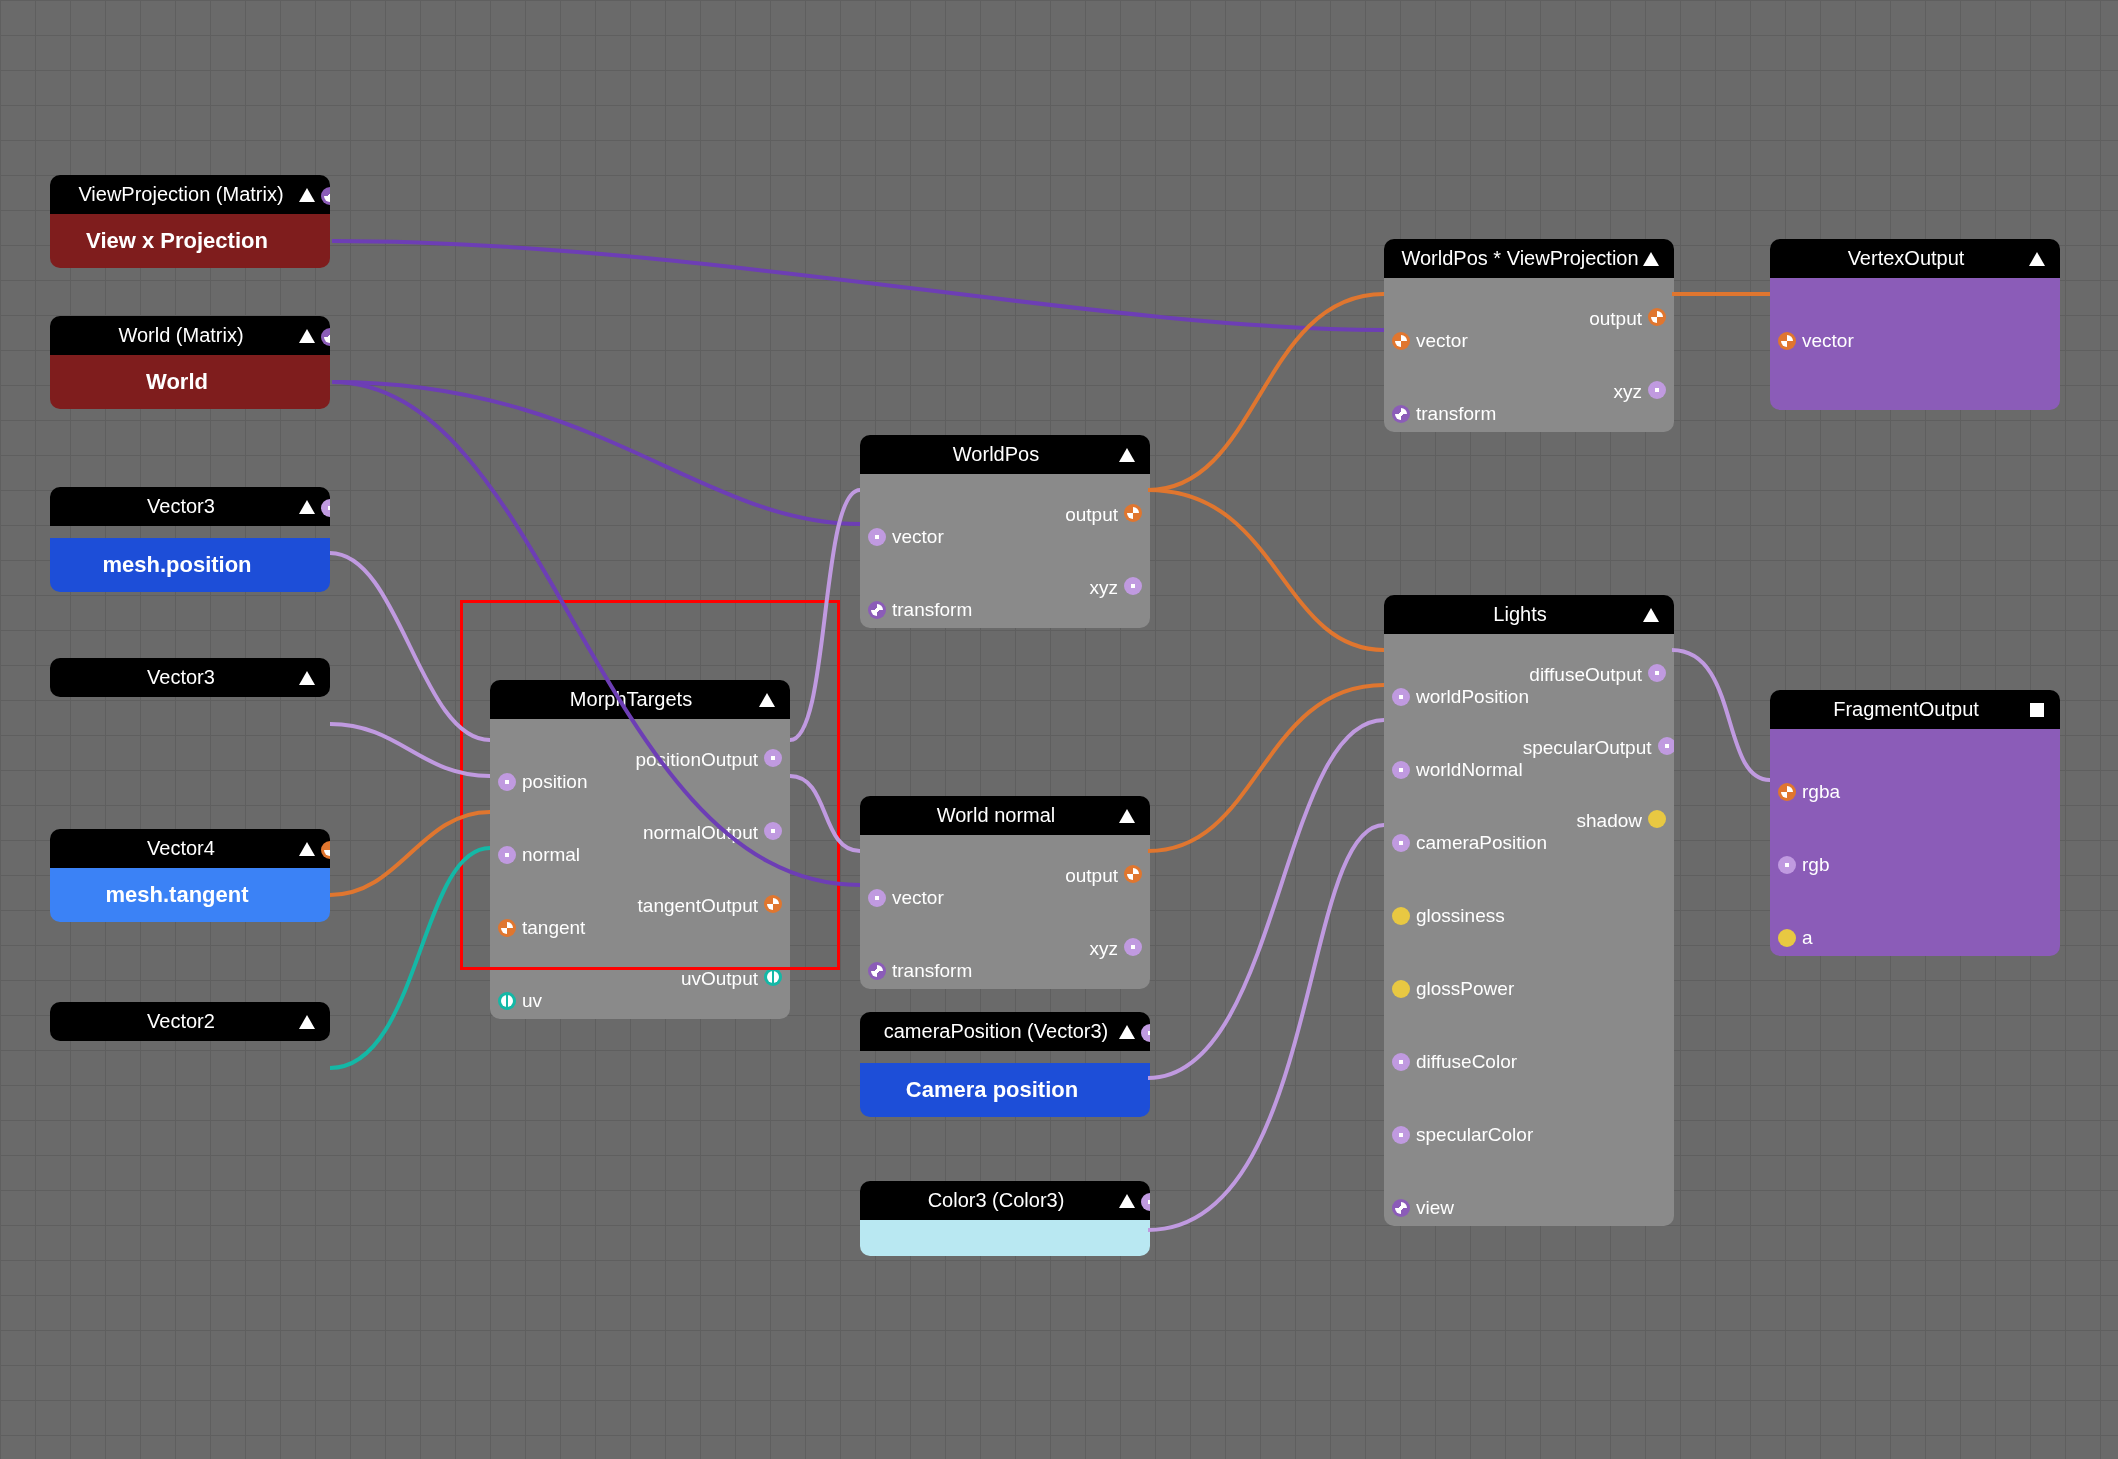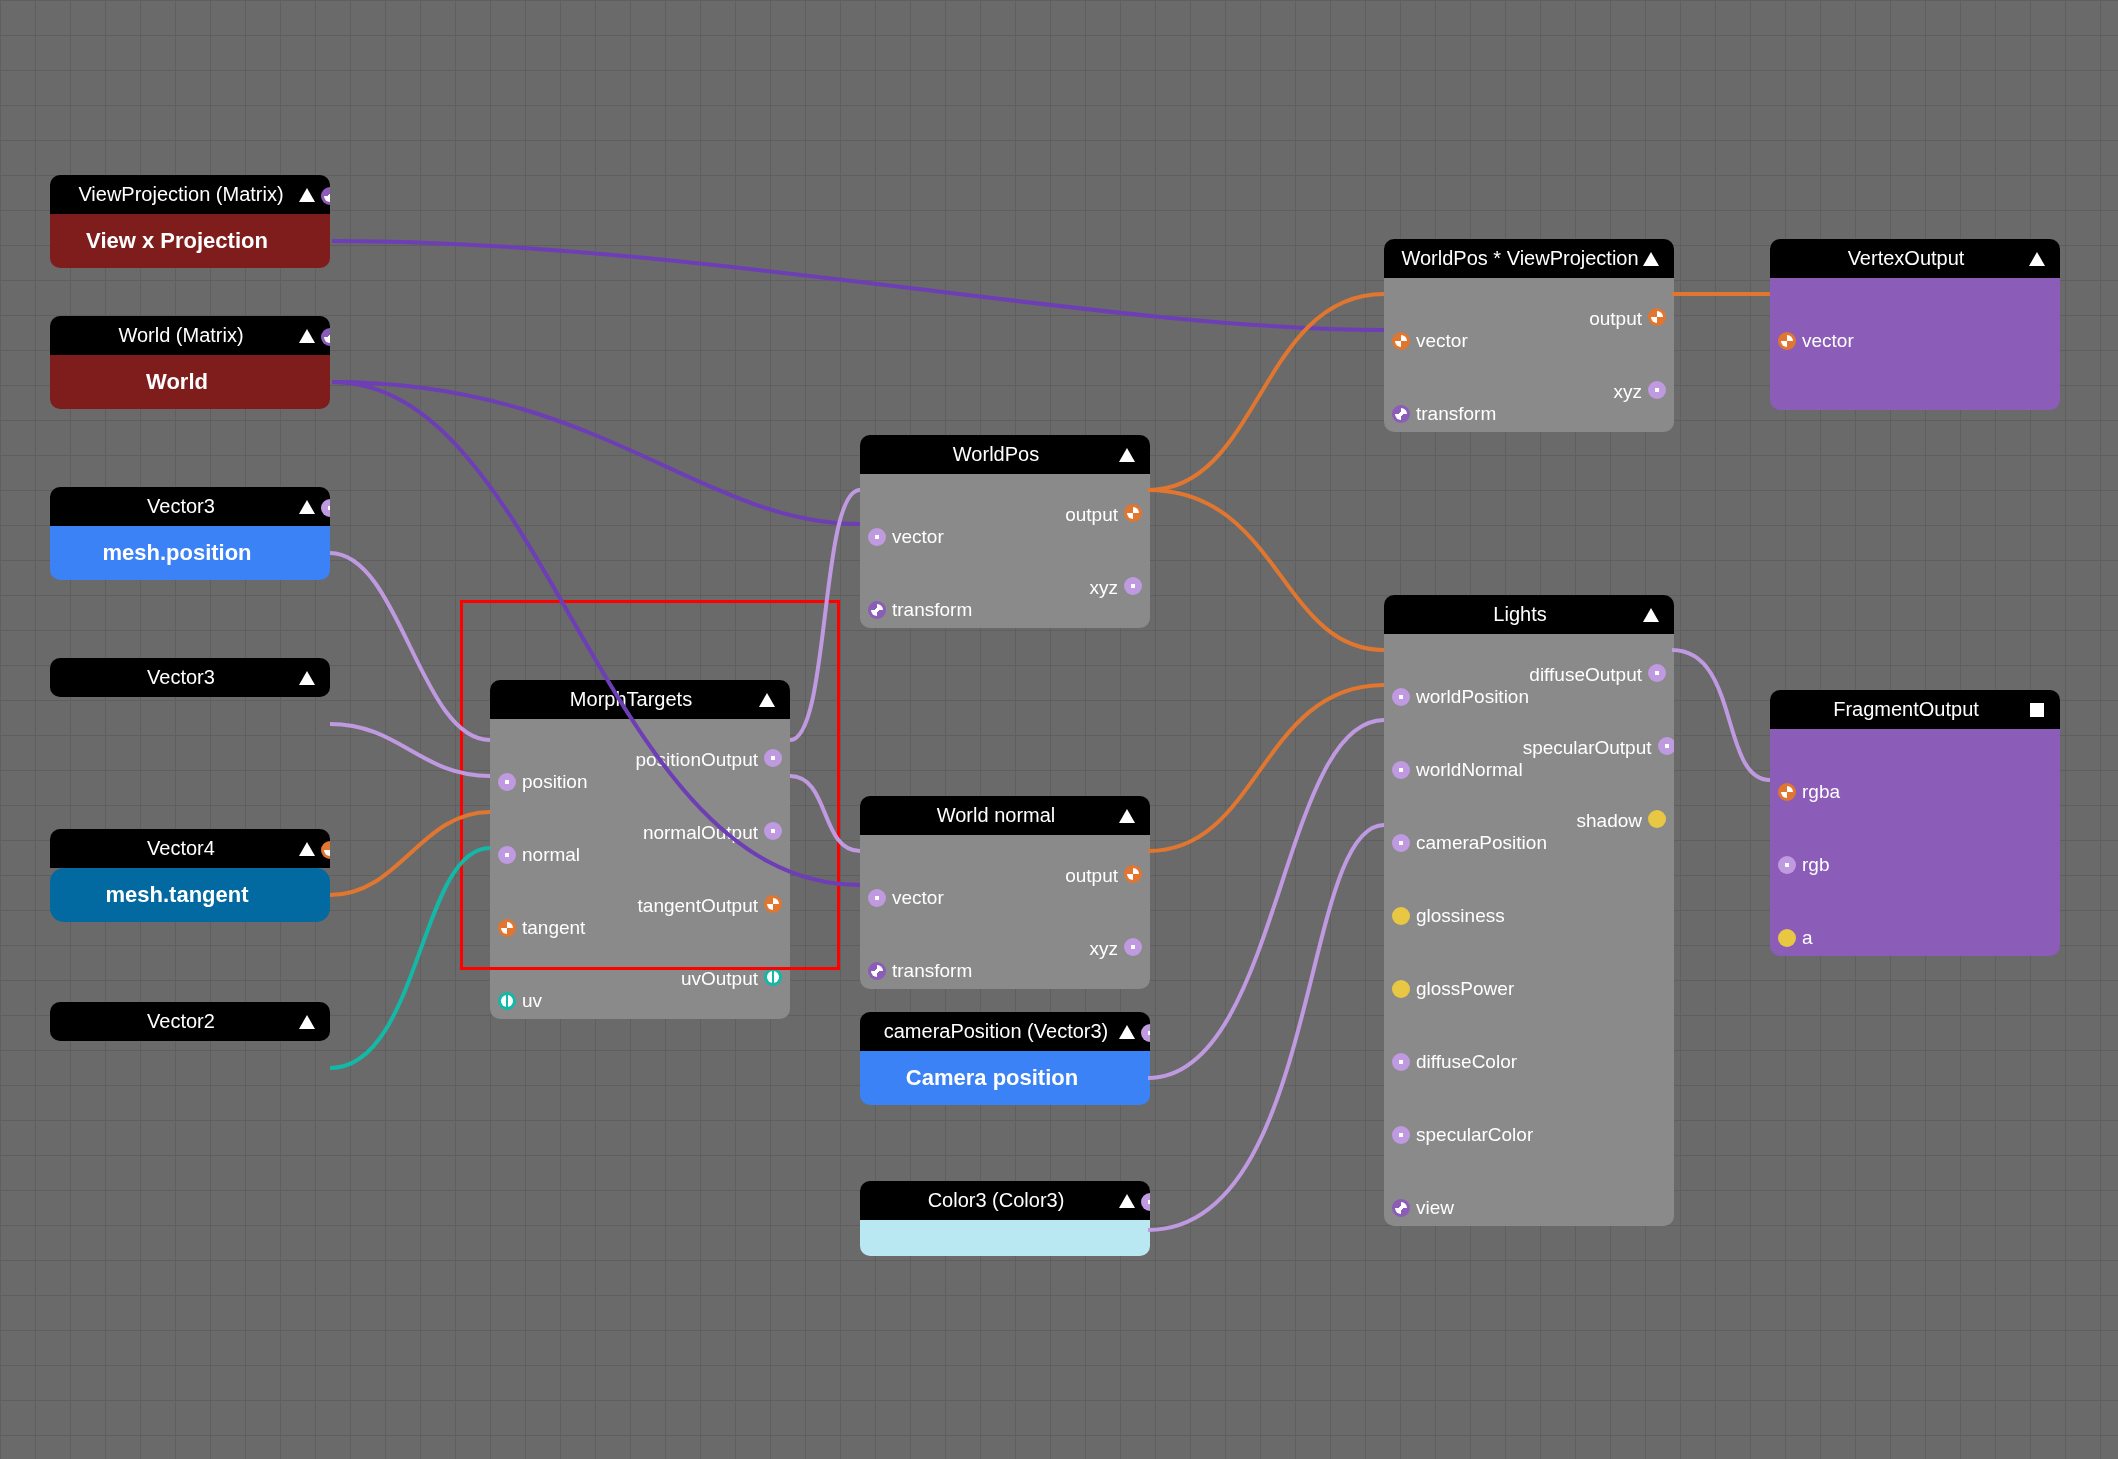--- a/index.html
+++ b/index.html
@@ -48,22 +48,22 @@
   justify-content: center;
 }
 .node-header .title { flex: 1; text-align: center; white-space: nowrap; overflow: hidden; }
 .node-header .badge {
   width: 18px; height: 18px; display: inline-flex; align-items: center; justify-content: center;
 }
 .node-body {
   padding: 4px 0;
 }
 .node-body.purple { background: #7f1d1d; }
-.node-body.lilac { background: #3b82f6; }
-.node-body.orange { background: #0369a1; border-radius: 14px; }
+.node-body.lilac { background: #1d4ed8; margin-top: 12px; }
+.node-body.orange { background: #3b82f6; }
 .node-body.teal { background: #14b8a6; }
 .node-body.gray { background: #8a8a8a; }
 .node-body.lightblue { background: #b9e8f2; }
 .node-body.violet { background: #8b5cb8; }
 .label-row {
   color: #fff; font-weight: 600; font-size: 22px; text-align: center; padding: 10px 40px 10px 14px; position: relative;
 }
 .port-row {
   display: flex; align-items: center; justify-content: space-between; padding: 3px 8px; color: #fff; font-size: 19px;
   position: relative;

